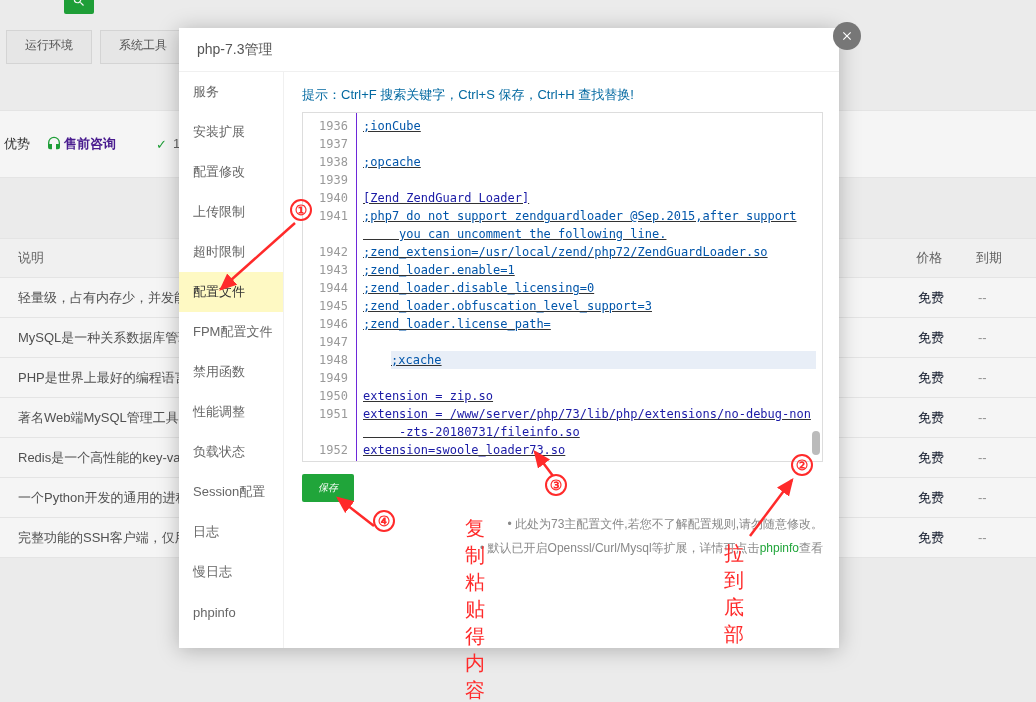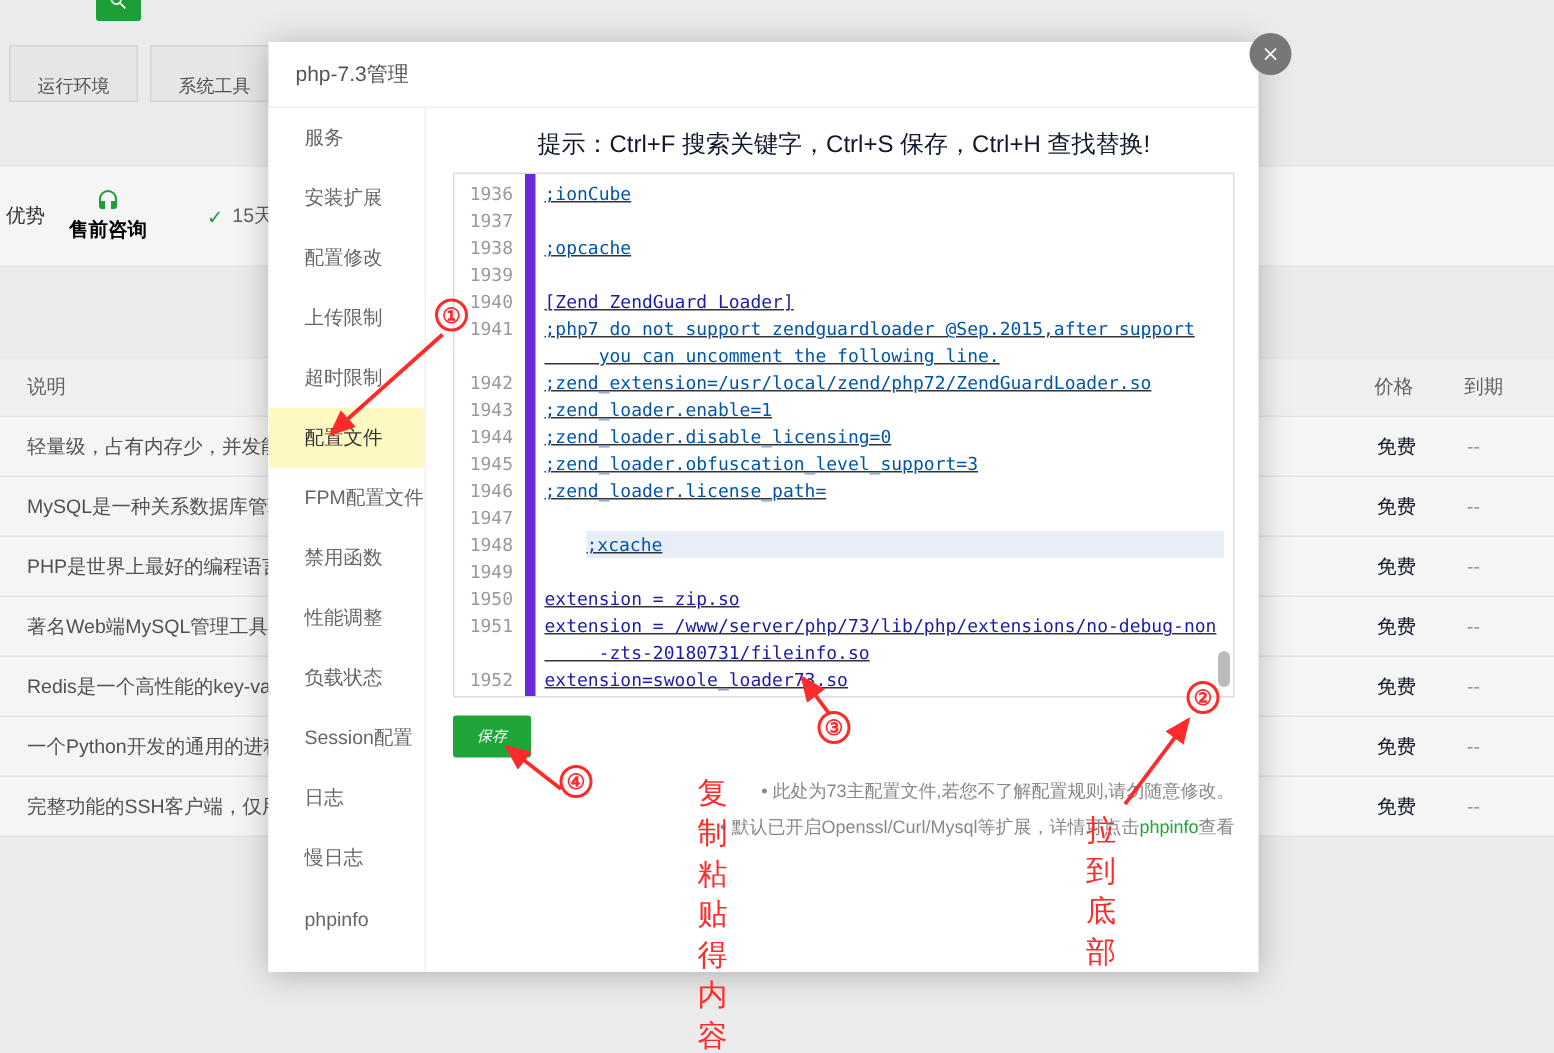--- a/index.html
+++ b/index.html
@@ -4,24 +4,24 @@
 <style>
 * { box-sizing: border-box; margin: 0; padding: 0; }
 body { font-family: "Microsoft YaHei", Arial, sans-serif; font-size: 13px; background: #f5f5f5; color: #333; overflow: hidden; width: 1036px; height: 702px; position: relative; }
 
 .bg { position: absolute; top: 0; left: 0; width: 100%; height: 100%; }
 .bg-search { position: absolute; top: 0; left: 10px; width: 80px; height: 16px; }
 .bg-search .btn { position: absolute; left: 54px; top: -12px; width: 30px; height: 26px; background: #20a53a; border-radius: 2px; display: flex; align-items: center; justify-content: center; }
 .bg-search .btn svg { width: 14px; height: 14px; fill: #fff; }
 
 .bg-tabs { position: absolute; top: 30px; left: 0; width: 100%; height: 34px; display: flex; gap: 8px; padding-left: 6px; }
-.bg-tab { background: #f0f0f0; border: 1px solid #ddd; padding: 18px 18px; color: #555; font-size: 12px; text-align: right; }
+.bg-tab { background: #f0f0f0; border: 1px solid #ddd; padding: 6px 18px; color: #555; font-size: 12px; text-align: right; }
 
 .bg-band { position: absolute; top: 110px; left: 0; right: 0; height: 68px; background: #fff; border-top: 1px solid #eee; border-bottom: 1px solid #eee; display: flex; align-items: center; padding-left: 4px; gap: 16px; }
-.consult { color: #000000; font-weight: bold; display: flex; align-items: center; gap: 2px; flex-direction: column; }
+.consult { color: #4c1d95; font-weight: bold; display: flex; align-items: center; gap: 2px; }
 .refund { display: flex; align-items: center; gap: 6px; padding-left: 24px; color: #666; }
 .check { color: #20a53a; }
 
 .bg-table { position: absolute; top: 238px; left: 0; right: 0; }
 .bg-th { height: 40px; background: #fafafa; border-top: 1px solid #eee; border-bottom: 1px solid #eee; display: flex; align-items: center; }
 .bg-th .c1 { padding-left: 18px; width: 918px; color: #666; }
 .bg-th .c2 { width: 60px; color: #666; }
 .bg-row { height: 40px; border-bottom: 1px solid #eee; display: flex; align-items: center; background: #fff; }
 .bg-row .c1 { padding-left: 18px; width: 918px; color: #555; }
 .bg-row .c2 { width: 60px; color: #0f172a; }
@@ -29,28 +29,28 @@
 
 .overlay { position: absolute; top: 0; left: 0; width: 100%; height: 100%; background: rgba(0,0,0,0.04); }
 
 .modal { position: absolute; top: 28px; left: 179px; width: 660px; height: 620px; background: #fff; box-shadow: 0 2px 20px rgba(0,0,0,0.25); }
 .modal-title { height: 44px; display: flex; align-items: center; padding: 0 18px; border-bottom: 1px solid #f0f0f0; color: #555; font-size: 14px; }
 .close { position: absolute; top: -6px; right: -22px; width: 28px; height: 28px; border-radius: 50%; background: #777; display: flex; align-items: center; justify-content: center; cursor: pointer; }
 .close svg { width: 14px; height: 14px; fill: #fff; }
 
 .modal-body { display: flex; height: calc(100% - 44px); }
 .sidebar { width: 105px; background: #fff; border-right: 1px solid #f0f0f0; overflow: hidden; }
-.s-item { height: 40px; display: flex; align-items: center; padding-left: 24px; color: #666; cursor: pointer; font-size: 13px; }
+.s-item { height: 40px; display: flex; align-items: center; padding-left: 14px; color: #666; cursor: pointer; font-size: 13px; }
 .s-item.active { background: #fef9c3; color: #333; }
 
 .content { flex: 1; padding: 14px 16px 10px 18px; display: flex; flex-direction: column; }
-.hint { color: #0f172a; font-size: 16px; margin-bottom: 8px; text-align: center; }
+.hint { color: #0369a1; font-size: 13px; margin-bottom: 8px; }
 
 .editor { flex: 0 0 350px; border: 1px solid #ddd; background: #fff; position: relative; display: flex; font-family: Consolas, monospace; font-size: 12px; overflow: hidden; }
-.gutter { width: 54px; background: #fff; text-align: right; padding: 4px 8px 4px 0; color: #999; border-right: 7px solid #6d28d9; line-height: 18px; }
+.gutter { width: 54px; background: #fff; text-align: right; padding: 4px 8px 4px 0; color: #999; border-right: 1px solid #6d28d9; line-height: 18px; }
 .gutter div { height: 18px; }
 .code { flex: 1; padding: 4px 6px; line-height: 18px; overflow: hidden; text-decoration: underline; }
 .code-line { height: 18px; white-space: pre; color: #333; }
 .code-line.hl { background: #e8eef7; margin-left: 28px; }
 .c-kw { color: #1a1aa6; }
 .c-cm { color: #0055aa; }
 .c-plain { color: #1a1aa6; }
 .scroll-thumb { position: absolute; right: 2px; top: 318px; width: 8px; height: 24px; background: #bbb; border-radius: 4px; }
 
 .save-btn { margin-top: 12px; width: 52px; height: 28px; background: #20a53a; color: #fff; border: none; border-radius: 2px; font-size: 10px; font-style: italic; cursor: pointer; display: flex; align-items: center; justify-content: center; }

